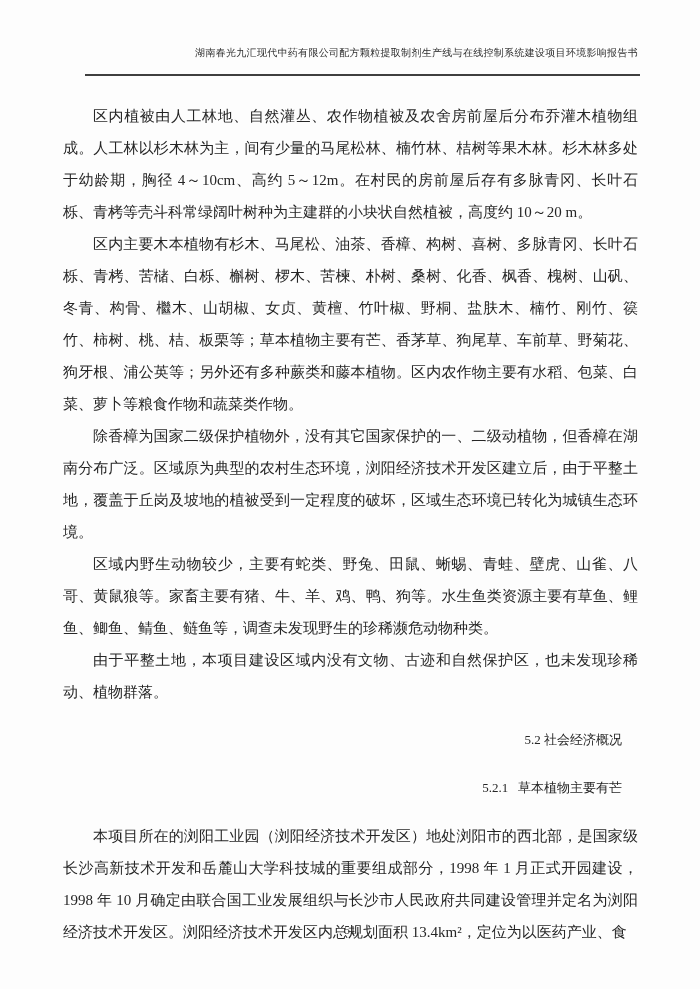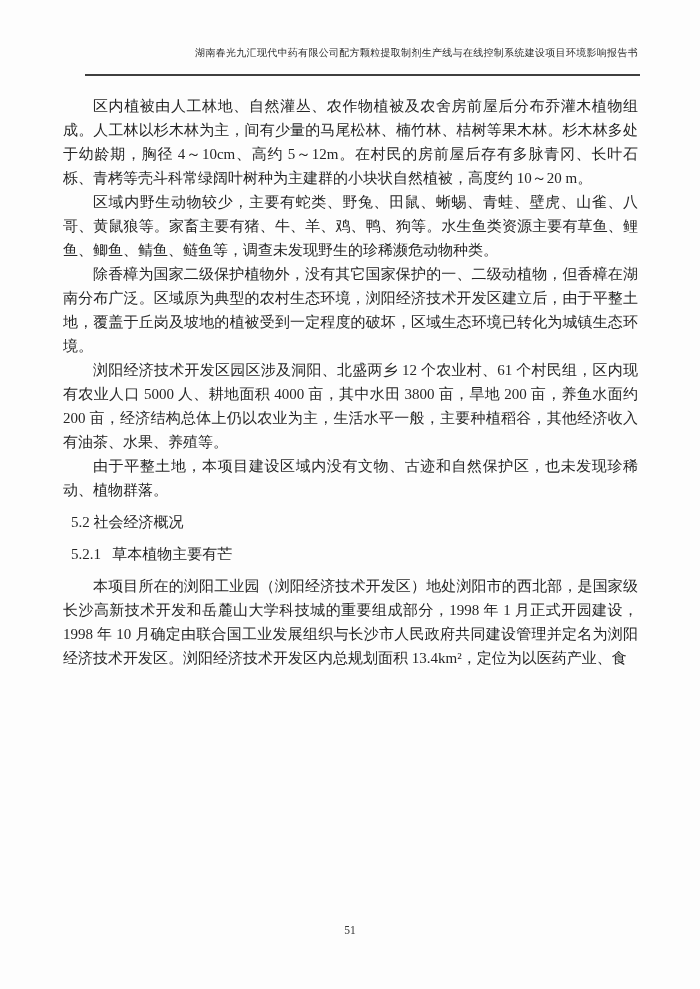--- a/index.html
+++ b/index.html
@@ -30,38 +30,38 @@
   .header-rule {
     position: absolute;
     top: 74px;
     left: 85px;
     width: 555px;
     height: 0;
     border-top: 2px solid #3f3f3f;
   }
   .doc-body {
     position: absolute;
-    top: 94px;
+    top: 100px;
     left: 63px;
     width: 575px;
     font-size: 15px;
-    line-height: 24px;
+    line-height: 32px;
     text-align: justify;
     text-justify: inter-ideograph;
   }
   .doc-body p {
     margin: 0;
     text-indent: 2em;
   }
   .doc-body .heading {
-    margin: 8px;
-    font-size: 15px;
+    margin: 16px;
+    font-size: 13px;
     font-weight: 400;
     text-indent: 0;
-    text-align: left;
+    text-align: right;
     white-space: pre-wrap;
   }
   .page-number {
     position: absolute;
     top: 924px;
     left: 0;
     right: 0;
     text-align: center;
     font-size: 11.5px;
     color: #333333;
@@ -70,23 +70,23 @@
 </head>
 <body>
 
 <div class="page">
 
   <div class="header-title">湖南春光九汇现代中药有限公司配方颗粒提取制剂生产线与在线控制系统建设项目环境影响报告书</div>
   <div class="header-rule"></div>
 
   <div class="doc-body">
     <p>区内植被由人工林地、自然灌丛、农作物植被及农舍房前屋后分布乔灌木植物组成。人工林以杉木林为主，间有少量的马尾松林、楠竹林、桔树等果木林。杉木林多处于幼龄期，胸径 4～10cm、高约 5～12m。在村民的房前屋后存有多脉青冈、长叶石栎、青栲等壳斗科常绿阔叶树种为主建群的小块状自然植被，高度约 10～20 m。</p>
+    <p>区内主要木本植物有杉木、马尾松、油茶、香樟、构树、喜树、多脉青冈、长叶石栎、青栲、苦槠、白栎、槲树、椤木、苦楝、朴树、桑树、化香、枫香、槐树、山矾、冬青、构骨、檵木、山胡椒、女贞、黄檀、竹叶椒、野桐、盐肤木、楠竹、刚竹、篌竹、柿树、桃、桔、板栗等；草本植物主要有芒、香茅草、狗尾草、车前草、野菊花、狗牙根、浦公英等；另外还有多种蕨类和藤本植物。区内农作物主要有水稻、包菜、白菜、萝卜等粮食作物和蔬菜类作物。</p>
+    <p>除香樟为国家二级保护植物外，没有其它国家保护的一、二级动植物，但香樟在湖南分布广泛。区域原为典型的农村生态环境，浏阳经济技术开发区建立后，由于平整土地，覆盖于丘岗及坡地的植被受到一定程度的破坏，区域生态环境已转化为城镇生态环境。</p>
     <p>区域内野生动物较少，主要有蛇类、野兔、田鼠、蜥蜴、青蛙、壁虎、山雀、八哥、黄鼠狼等。家畜主要有猪、牛、羊、鸡、鸭、狗等。水生鱼类资源主要有草鱼、鲤鱼、鲫鱼、鲭鱼、鲢鱼等，调查未发现野生的珍稀濒危动物种类。</p>
-    <p>除香樟为国家二级保护植物外，没有其它国家保护的一、二级动植物，但香樟在湖南分布广泛。区域原为典型的农村生态环境，浏阳经济技术开发区建立后，由于平整土地，覆盖于丘岗及坡地的植被受到一定程度的破坏，区域生态环境已转化为城镇生态环境。</p>
-    <p>浏阳经济技术开发区园区涉及洞阳、北盛两乡 12 个农业村、61 个村民组，区内现有农业人口 5000 人、耕地面积 4000 亩，其中水田 3800 亩，旱地 200 亩，养鱼水面约 200 亩，经济结构总体上仍以农业为主，生活水平一般，主要种植稻谷，其他经济收入有油茶、水果、养殖等。</p>
     <p>由于平整土地，本项目建设区域内没有文物、古迹和自然保护区，也未发现珍稀动、植物群落。</p>
     <h2 class="heading">5.2 社会经济概况</h2>
     <h3 class="heading">5.2.1   草本植物主要有芒</h3>
     <p>本项目所在的浏阳工业园（浏阳经济技术开发区）地处浏阳市的西北部，是国家级长沙高新技术开发和岳麓山大学科技城的重要组成部分，1998 年 1 月正式开园建设，1998 年 10 月确定由联合国工业发展组织与长沙市人民政府共同建设管理并定名为浏阳经济技术开发区。浏阳经济技术开发区内总规划面积 13.4km²，定位为以医药产业、食</p>
   </div>
 
   <div class="page-number">51</div>
 
 </div>
 

